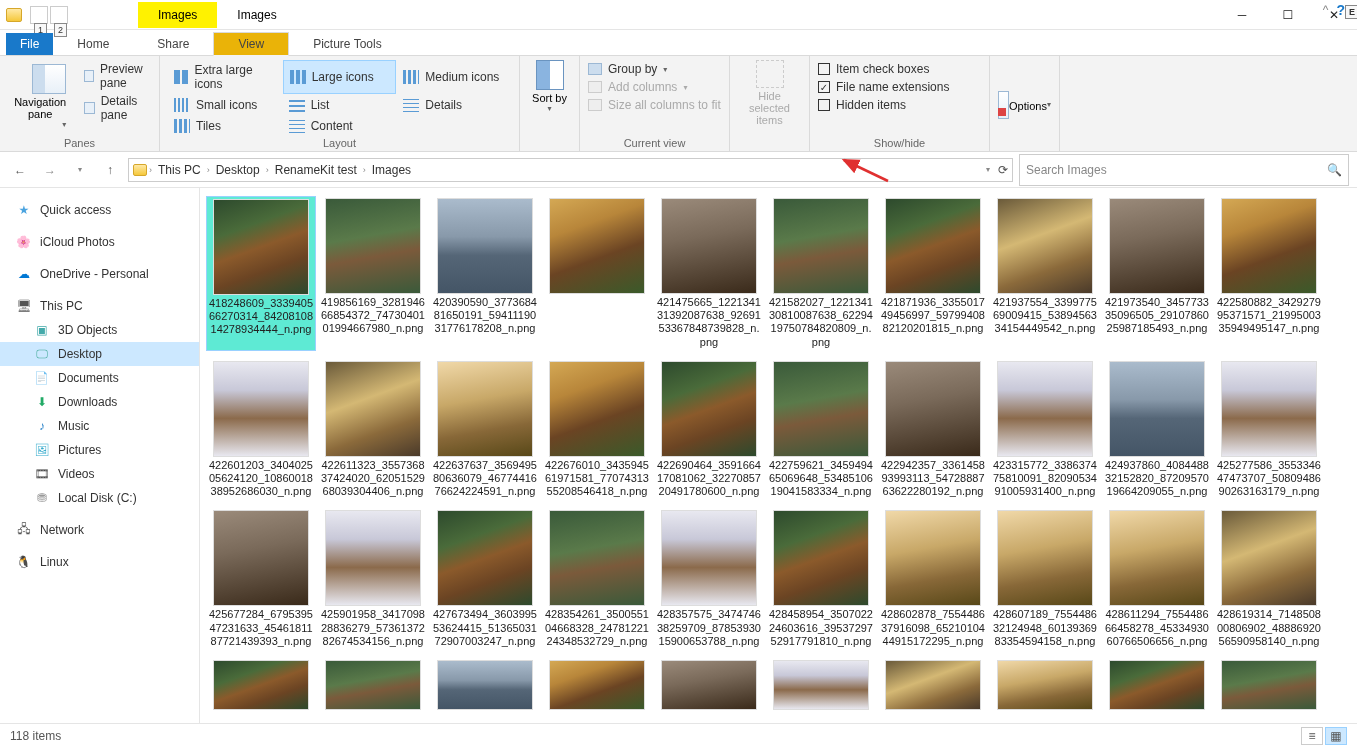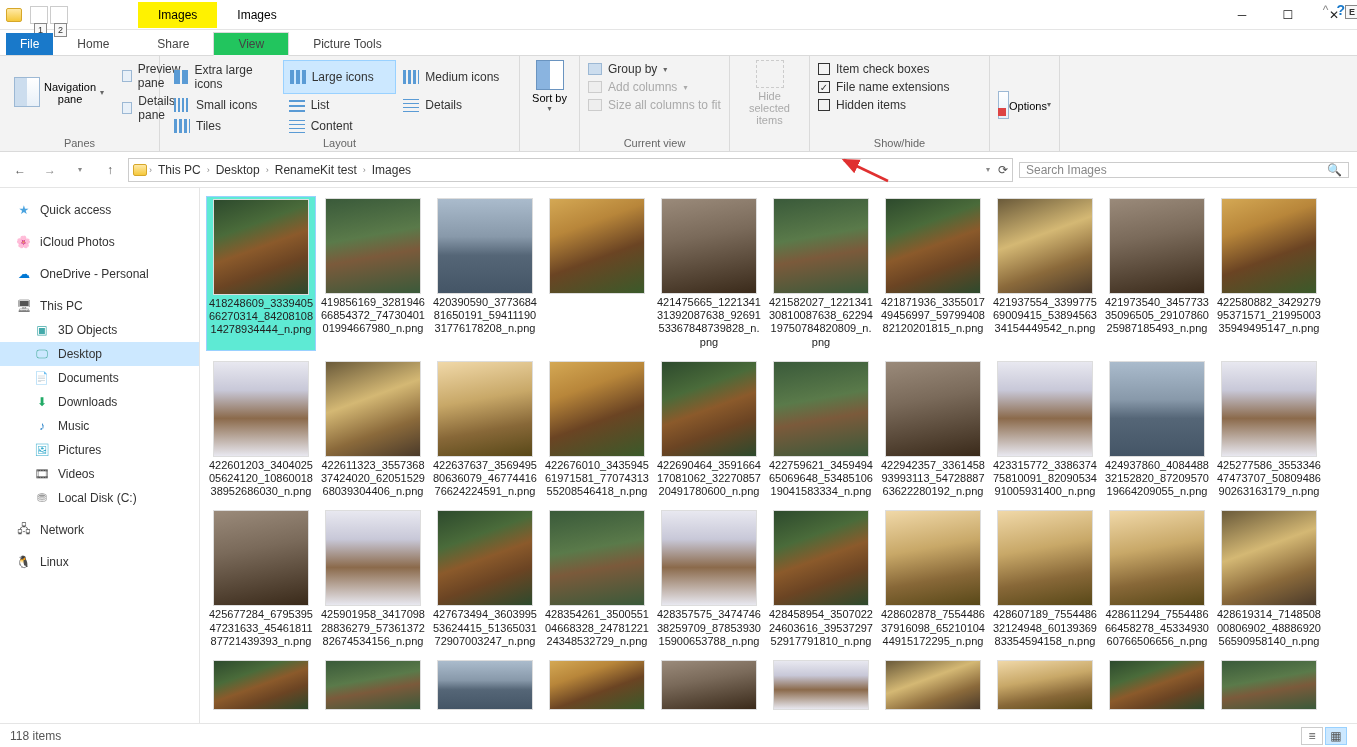--- a/index.html
+++ b/index.html
@@ -10,29 +10,29 @@
 .qat{display:flex;gap:2px;margin-left:4px}
 .qat-btn{width:18px;height:18px;border:1px solid #ccc;display:flex;align-items:center;justify-content:center;font-size:9px;color:#555}
 .manage-tab{background:#fff200;padding:6px 20px;margin-left:70px;font-size:12px}
 .title-text{margin-left:20px;font-size:12px}
 .winbtns{margin-left:auto;display:flex}
 .winbtn{width:46px;height:30px;display:flex;align-items:center;justify-content:center;color:#222}
 .tabbar{height:26px;display:flex;align-items:flex-end;padding-left:6px;border-bottom:1px solid #dadada}
 .filetab{background:#1979ca;color:#fff;padding:4px 14px;font-size:12px;position:relative}
 .filetab .key{position:absolute;bottom:-14px;left:50%;transform:translateX(-50%);background:#fff;border:1px solid #888;font-size:9px;padding:0 3px;color:#333}
 .tab{padding:4px 24px;font-size:12px;position:relative;color:#444}
-.tab.active{background:#22c55e;border:1px solid #dadada;border-bottom:1px solid #f3f3f3;margin-bottom:-1px}
+.tab.active{background:#eab308;border:1px solid #dadada;border-bottom:1px solid #f3f3f3;margin-bottom:-1px}
 .tab .key{position:absolute;bottom:-14px;left:50%;transform:translateX(-50%);background:#fff;border:1px solid #888;font-size:9px;padding:0 3px;color:#333}
 .help-icon{margin-left:auto;margin-right:8px;color:#1979ca;font-size:14px;font-weight:bold}
 .ribbon{height:96px;background:#f3f3f3;border-bottom:1px solid #dadada;display:flex;position:relative}
 .rgroup{border-right:1px solid #dadada;padding:4px 8px 2px;display:flex;flex-direction:column;position:relative}
 .rgroup-label{position:absolute;bottom:2px;left:0;right:0;text-align:center;font-size:11px;color:#666}
 .panes{width:160px}
 .pane-btn{display:flex;align-items:center;gap:6px;padding:2px 4px;font-size:12px;color:#333}
-.navpane{display:flex;flex-direction:row;align-items:center;padding:4px 6px}
+.navpane{display:flex;flex-direction:column;align-items:flex-end;padding:4px 6px}
 .nav-icon{width:34px;height:30px;border:1px solid #9cb8d4;background:linear-gradient(#fff,#e8f0f8);display:flex}
 .nav-icon::before{content:"";width:12px;background:#cde}
 .layout-group{width:360px}
 .layout-grid{display:grid;grid-template-columns:1fr 1fr 1fr;gap:1px}
 .layout-item{display:flex;align-items:center;gap:6px;padding:3px 6px;font-size:12px;color:#333}
 .layout-item.sel{background:#cce8ff;border:1px solid #99d1ff}
 .layout-icon{width:16px;height:14px;display:inline-block}
 .li-xl{background:repeating-linear-gradient(90deg,#5a9bd5 0 6px,transparent 6px 8px)}
 .li-l{background:repeating-linear-gradient(90deg,#5a9bd5 0 4px,transparent 4px 6px)}
 .li-m{background:repeating-linear-gradient(90deg,#5a9bd5 0 3px,transparent 3px 5px)}
@@ -52,21 +52,21 @@
 .opt-group{width:70px;display:flex;flex-direction:row;align-items:center}
 .opt-icon{width:28px;height:28px;background:linear-gradient(#fff,#e8f0f8);border:1px solid #9cb8d4;position:relative}
 .opt-icon::after{content:"";position:absolute;right:2px;bottom:2px;width:8px;height:8px;background:#d44}
 .arrow-annotation{position:absolute;left:838px;top:100px;pointer-events:none}
 .navbar{height:36px;display:flex;align-items:center;padding:0 8px;gap:6px;border-bottom:1px solid #e5e5e5}
 .nav-arrow{width:24px;height:24px;display:flex;align-items:center;justify-content:center;color:#888;border-radius:2px}
 .nav-arrow.active{color:#555}
 .addrbar{flex:1;height:24px;border:1px solid #ccc;display:flex;align-items:center;padding:0 4px;gap:2px}
 .addrbar .seg{padding:0 4px;color:#333;display:flex;align-items:center;gap:3px}
 .addrbar .sep{color:#888;font-size:9px}
-.searchbox{width:330px;height:16px;border:1px solid #ccc;display:flex;align-items:center;padding:0 6px;color:#888}
+.searchbox{width:330px;height:32px;border:1px solid #ccc;display:flex;align-items:center;padding:0 6px;color:#888}
 .search-icon{margin-left:auto;color:#888}
 .main{display:flex;height:551px}
 .sidebar{width:200px;border-right:1px solid #e5e5e5;padding:10px 0;overflow-y:auto}
 .side-item{display:flex;align-items:center;gap:8px;padding:4px 16px;font-size:12px;color:#333}
 .side-item.sel{background:#cce8ff}
 .side-item.sub{padding-left:34px}
 .side-icon{width:16px;height:16px;display:inline-flex;align-items:center;justify-content:center}
 .star{color:#4aa3df}
 .cloud-b{color:#0078d4}
 .pc{color:#555}

